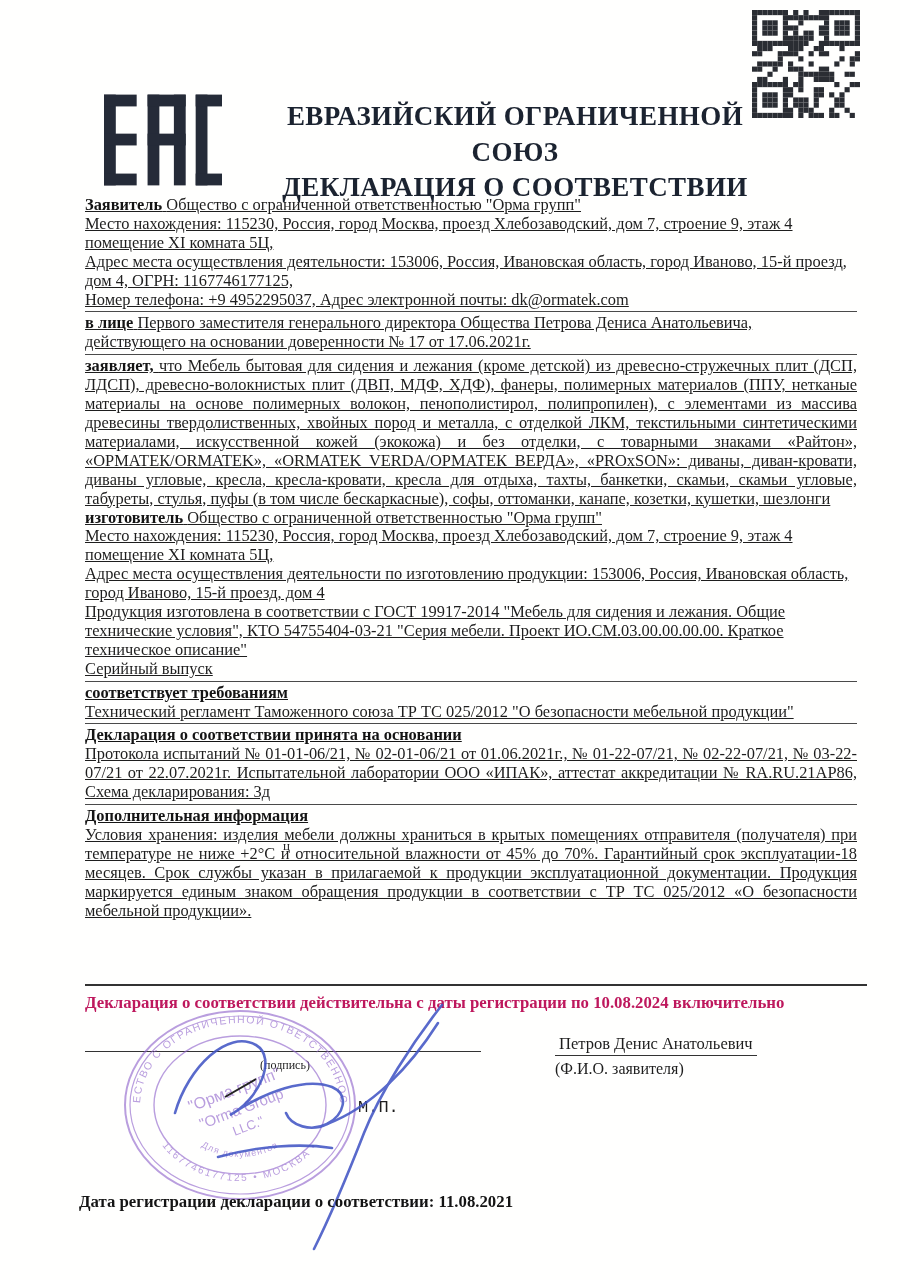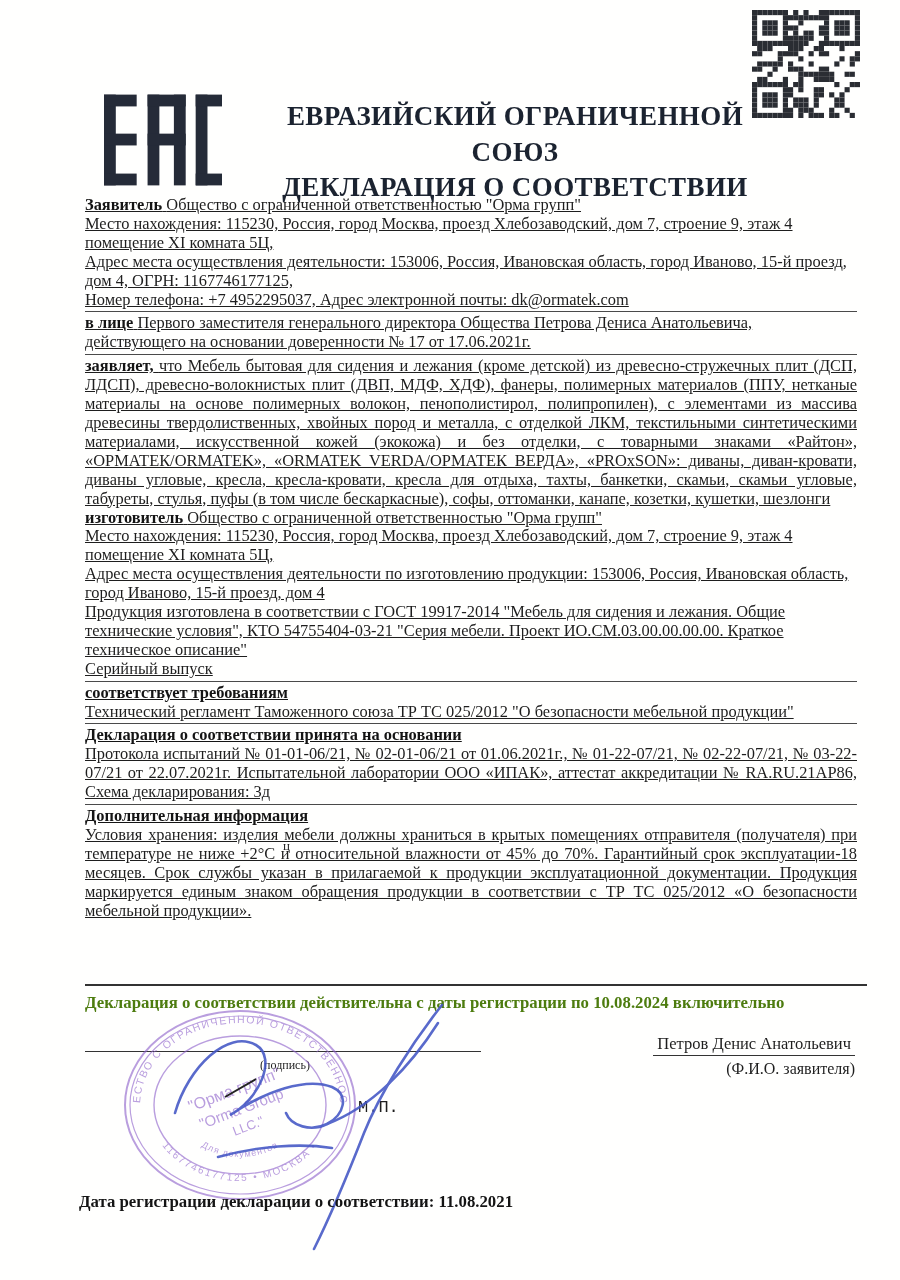--- a/index.html
+++ b/index.html
@@ -11,24 +11,24 @@
          font-weight:bold;font-size:27px;line-height:1.32;color:#1b2330;letter-spacing:.4px;}
   .qr{position:absolute;left:752px;top:10px;width:108px;height:108px;}
   
   .body{position:absolute;left:85px;top:196px;width:772px;font-size:16.4px;line-height:18.9px;}
   .body p{margin:0;text-decoration:underline;}
   .just{text-align:justify;}
   .b{font-weight:bold;color:#141414;}
   .sep{border:none;border-top:1.4px solid #4a4a4a;margin:2px 0 2px 0;height:0;}
   
   .validity{position:absolute;left:85px;top:984px;width:782px;border-top:2.2px solid #333;
-            padding-top:7px;font-weight:bold;font-size:16.8px;color:#4d7c0f;}
+            padding-top:7px;font-weight:bold;font-size:16.8px;color:#be185d;}
   .sigline{position:absolute;left:85px;top:1051px;width:396px;border-top:1.6px solid #333;height:0;}
   .sign-caption{position:absolute;left:215px;top:1058px;width:140px;text-align:center;font-size:12px;}
-  .fio-block{position:absolute;left:555px;top:1034px;width:300px;text-align:right;font-size:16.5px;}
+  .fio-block{position:absolute;left:555px;top:1034px;width:300px;text-align:left;font-size:16.5px;}
   .fio-name{display:inline-block;border-bottom:1.2px solid #333;padding:0 4px 1px 4px;}
   .fio-caption{margin-top:4px;font-size:16px;}
   .mp{position:absolute;left:358px;top:1098px;font-size:17px;font-family:Liberation Mono, monospace;}
   .stamp{position:absolute;left:122px;top:1008px;width:236px;height:194px;opacity:.62;pointer-events:none;}
   .signature-ink{position:absolute;left:80px;top:995px;width:480px;height:290px;pointer-events:none;}
   .artifact-ts{position:absolute;left:283px;top:838px;font-size:13px;color:#222;}
   .reg1{position:absolute;left:85px;top:1146px;font-weight:bold;font-size:16.8px;color:#141414;}
   .reg2{position:absolute;left:79px;top:1192px;font-weight:bold;font-size:16.8px;color:#141414;}
   .stamp text{font-family:"Liberation Sans",sans-serif;}
 </style>
@@ -289,21 +289,21 @@
       <rect x="95" y="100" width="5" height="5"></rect>
     </svg>
 
   <div class="body">
 
     <div>
       <p><span class="b">Заявитель</span>
          <span>Общество с ограниченной ответственностью "Орма групп"</span></p>
       <p>Место нахождения: 115230, Россия, город Москва, проезд Хлебозаводский, дом 7, строение 9, этаж 4 помещение XI комната 5Ц,</p>
       <p>Адрес места осуществления деятельности: 153006, Россия, Ивановская область, город Иваново, 15-й проезд, дом 4, ОГРН: 1167746177125,</p>
-      <p>Номер телефона: +7 4952295037, Адрес электронной почты: dk@ormatek.com</p>
+      <p>Номер телефона: +9 4952295037, Адрес электронной почты: dk@ormatek.com</p>
     </div>
 
     <hr class="sep">
 
     <div>
       <p><span class="b">в лице</span>
          <span>Первого заместителя генерального директора Общества Петрова Дениса Анатольевича, действующего на основании доверенности № 17 от 17.06.2021г.</span></p>
     </div>
 
     <hr class="sep">

